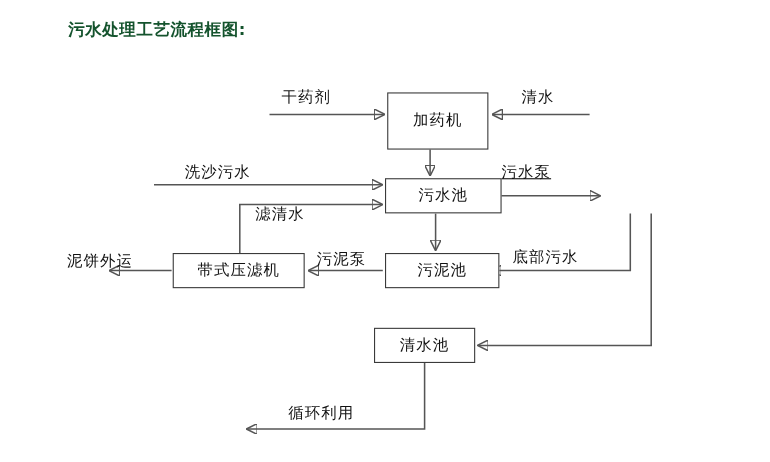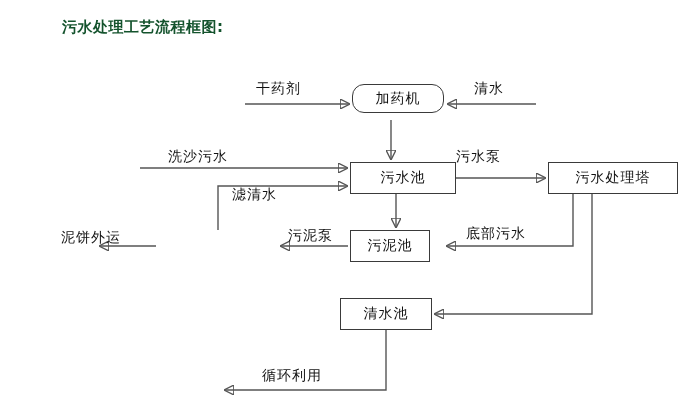--- a/index.html
+++ b/index.html
@@ -95,40 +95,40 @@
 
     <polyline points="592,194 592,314 435,314" marker-end="url(#ah)"></polyline>
 
     <line x1="348" y1="246" x2="281" y2="246" marker-end="url(#ah)"></line>
 
     <line x1="156" y1="246" x2="100" y2="246" marker-end="url(#ah)"></line>
 
     <polyline points="386,330 386,390 225,390" marker-end="url(#ah)"></polyline>
   </svg>
 
-  <div class="node" style="left:352px; top:84px; width:92px; height:29px;border-radius:12px;">加药机</div>
+  <div class="node" style="left:352px; top:84px; width:92px; height:52px;">加药机</div>
 
   <div class="node" style="left:350px; top:162px; width:106px; height:32px;">污水池</div>
 
-  <div class="node" style="left:548px; top:162px; width:130px; height:32px;">污水处理塔</div>
 
+  <div class="node" style="left:157px; top:230px; width:120px; height:32px;">带式压滤机</div>
 
-  <div class="node" style="left:350px; top:230px; width:80px; height:32px;">污泥池</div>
+  <div class="node" style="left:350px; top:230px; width:104px; height:32px;">污泥池</div>
 
   <div class="node" style="left:340px; top:298px; width:92px; height:32px;">清水池</div>
 
   <div class="edge-label" style="left:256px; top:80px;font-family:Liberation Serif, serif;">干药剂</div>
 
   <div class="edge-label" style="left:474px; top:80px;">清水</div>
 
   <div class="edge-label" style="left:168px; top:148px;font-family:Liberation Mono, monospace;">洗沙污水</div>
 
   <div class="edge-label" style="left:232px; top:186px;">滤清水</div>
 
-  <div class="edge-label" style="left:456px; top:148px;">污水泵</div>
+  <div class="edge-label" style="left:456px; top:148px;text-decoration:underline;">污水泵</div>
 
   <div class="edge-label" style="left:13px; top:229px;margin-left:48px;">泥饼外运</div>
 
   <div class="edge-label" style="left:288px; top:227px;">污泥泵</div>
 
   <div class="edge-label" style="left:466px; top:225px;">底部污水</div>
 
   <div class="edge-label" style="left:262px; top:367px;">循环利用</div>
 
 </div>

